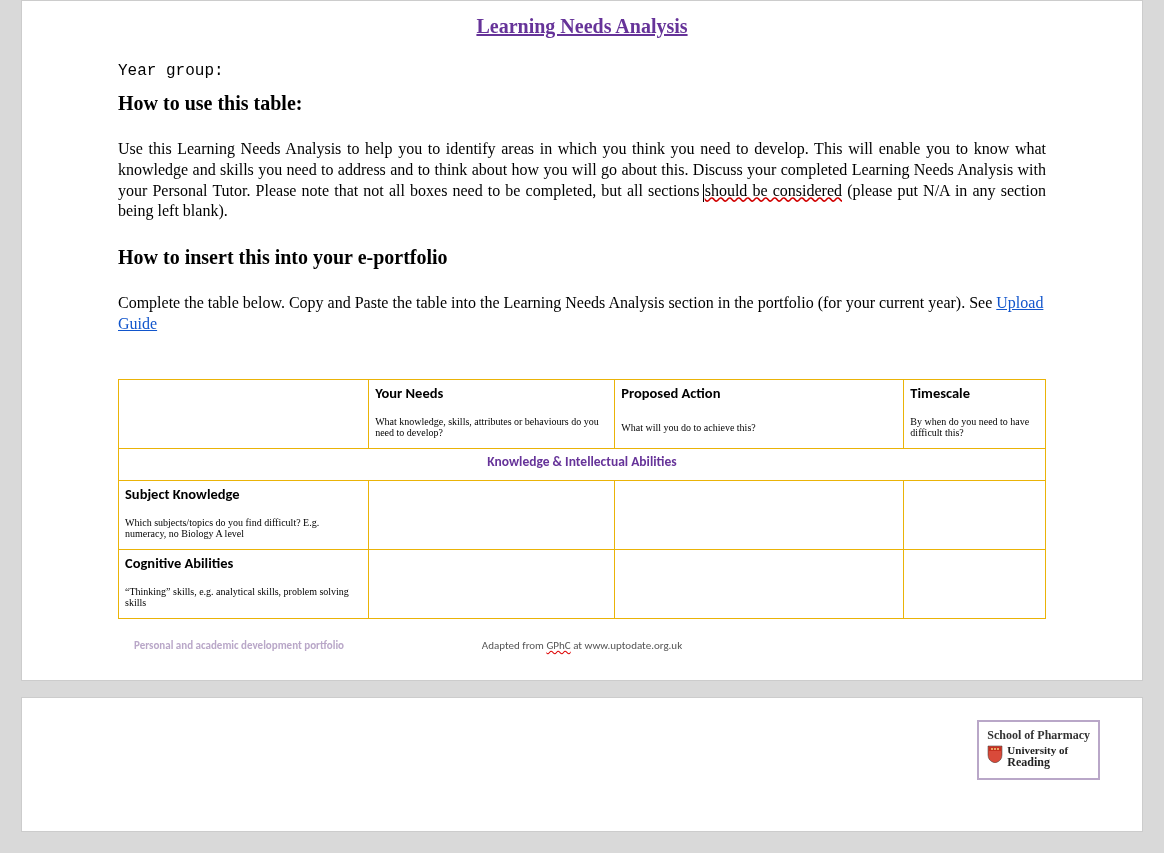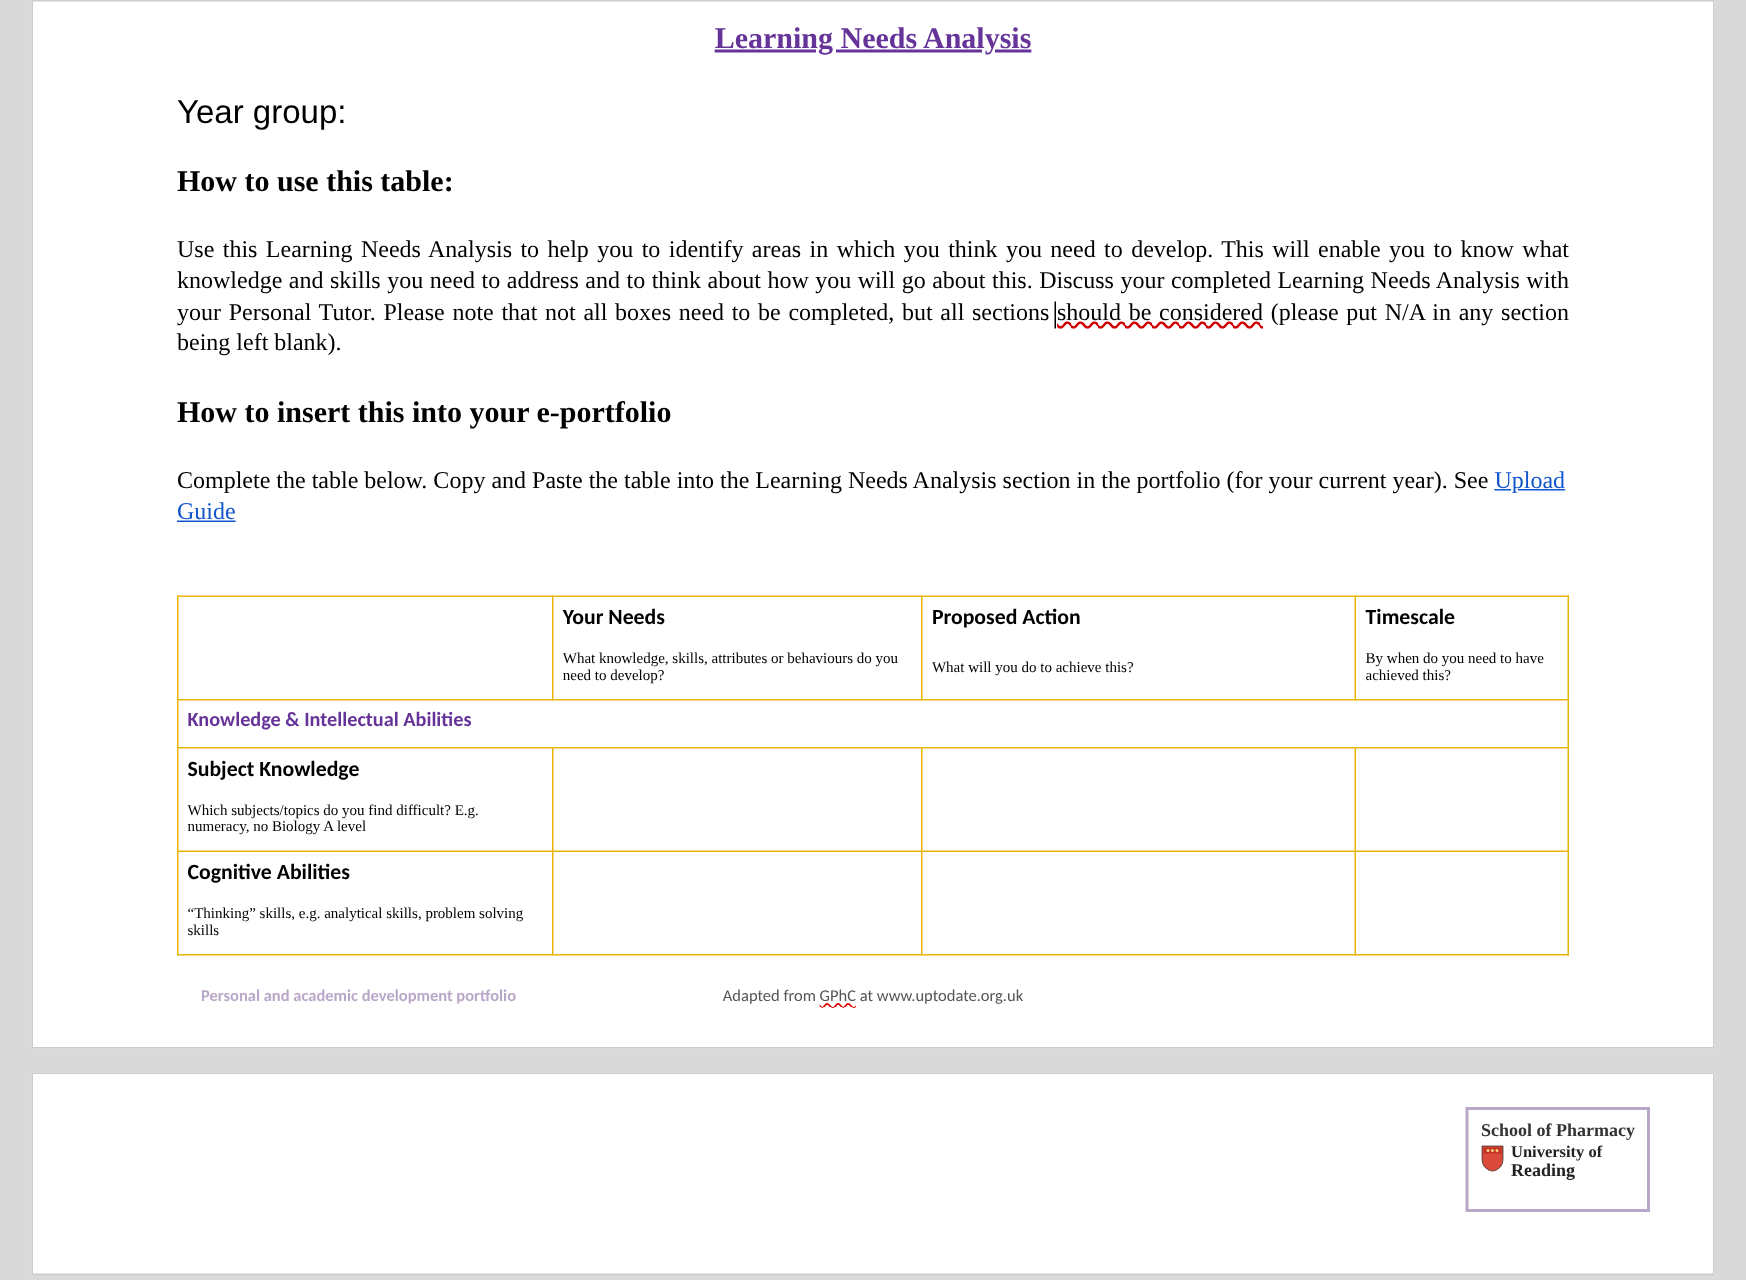--- a/index.html
+++ b/index.html
@@ -24,23 +24,23 @@
   h1.title {
     text-align: center;
     color: #663399;
     font-family: "Times New Roman", Georgia, serif;
     font-weight: bold;
     font-size: 20px;
     margin: 0 0 24px 0;
     text-decoration: underline;
   }
   .year-group {
-    font-family: Liberation Sans, sans-serif;
-    font-size: 22px;
-    margin-bottom: 22px;
+    font-family: Liberation Mono, monospace;
+    font-size: 16px;
+    margin-bottom: 12px;
   }
   h2.section {
     font-family: "Times New Roman", Georgia, serif;
     font-weight: bold;
     font-size: 20px;
     margin: 0 0 24px 0;
   }
   p.body {
     font-family: "Times New Roman", Georgia, serif;
     font-size: 16px;
@@ -93,20 +93,21 @@
   }
   .cell-sub {
     font-size: 10px;
     font-family: Liberation Serif, serif;
   }
   td.section-row {
     color: #663399;
     font-weight: bold;
     font-size: 15px;
     padding: 5px 6px;
+    text-align: center;
   }
   .footer {
     width: 928px;
     margin: 20px auto 0 auto;
     font-size: 11px;
     color: #555;
     text-align: center;
     position: relative;
   }
   .footer-left {
@@ -119,21 +120,21 @@
     text-decoration-line: underline;
     text-decoration-color: #d00;
     text-decoration-style: wavy;
   }
   
   .logo-box {
     position: absolute;
     right: 42px;
     top: 22px;
     border: 2px solid #b9a7c8;
-    padding: 6px 8px 20px 8px;
+    padding: 6px 8px 10px 8px;
     font-family: Georgia, "Times New Roman", serif;
     text-align: left;
     background: #fff;
   }
   .logo-box .sp {
     font-weight: bold;
     font-size: 12px;
     color: #333;
   }
   .logo-box .uni-row {
@@ -183,21 +184,21 @@
         <td class="col2">
           <div class="cell-title">Your Needs</div>
           <div class="cell-sub">What knowledge, skills, attributes or behaviours do you need to develop?</div>
         </td>
         <td class="col3">
           <div class="cell-title" style="margin-bottom:20px">Proposed Action</div>
           <div class="cell-sub">What will you do to achieve this?</div>
         </td>
         <td class="col4">
           <div class="cell-title">Timescale</div>
-          <div class="cell-sub">By when do you need to have achieved this?</div>
+          <div class="cell-sub">By when do you need to have difficult this?</div>
         </td>
       </tr>
       <tr>
         <td colspan="4" class="section-row">Knowledge &amp; Intellectual Abilities</td>
       </tr>
       <tr>
         <td class="first-col">
           <div class="cell-title">Subject Knowledge</div>
           <div class="cell-sub">Which subjects/topics do you find difficult? E.g. numeracy, no Biology A level</div>
         </td>

